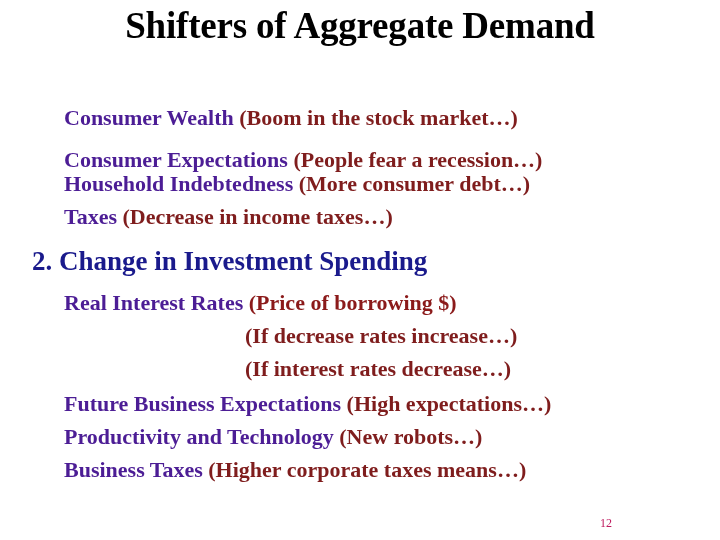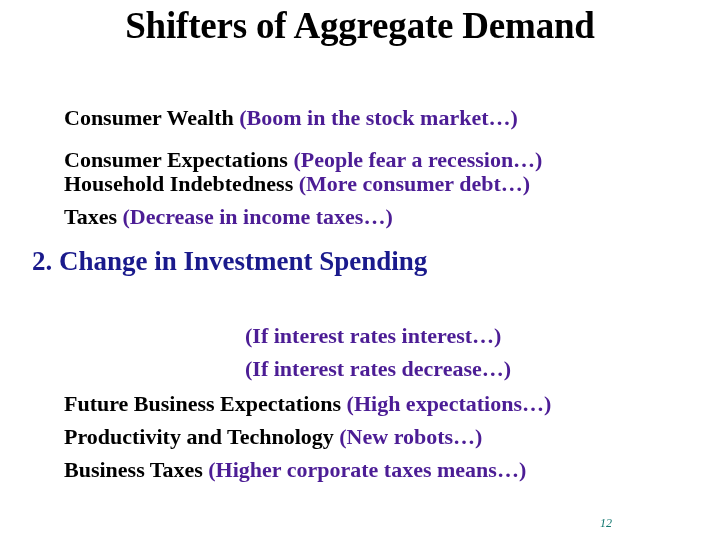--- a/index.html
+++ b/index.html
@@ -51,24 +51,24 @@
   .bullet-line {
     position: absolute;
     left: 64px;
     font-size: 22px;
     font-weight: bold;
     line-height: 1.1;
     white-space: nowrap;
     color: #000000;
   }
   .bullet-line .kw {
-    color: #000000;
+    color: #4c1d95;
   }
   .bullet-line .detail {
-    color: #4c1d95;
+    color: #7f1d1d;
   }
   
   .bullet-line.all-red .detail {
     color: #8b1a1a;
   }
   
   .bullet-line.indented {
     left: 245px;
   }
 
@@ -86,23 +86,22 @@
   #b2-4 { top: 425px; }
   #b2-5 { top: 458px; text-align: center; }
 
   
   .page-number {
     position: absolute;
     right: 11px;
     top: 517px;
     font-size: 12px;
     font-weight: normal;
-    color: #0f766e;
+    color: #be185d;
     line-height: 1;
-    font-style: italic;
   }
 </style>
 </head>
 <body>
 
 <div id="slide">
 
   <div class="slide-title">Shifters of Aggregate Demand</div>
 
 
@@ -117,23 +116,26 @@
   <div class="bullet-line" id="b1-3">
     <span class="kw">Taxes</span><span class="sp"> </span><span class="detail">(Decrease in income taxes…)</span>
   </div>
 
   <div class="bullet-line" id="b1-2">
     <span class="kw">Household Indebtedness</span><span class="sp"> </span><span class="detail">(More consumer debt…)</span>
   </div>
 
   <div class="section-heading" id="heading-2">2. Change in Investment Spending</div>
 
+  <div class="bullet-line all-red" id="b2-0">
+    <span class="kw">Real Interest Rates</span><span class="sp"> </span><span class="detail">(Price of borrowing $)</span>
+  </div>
 
   <div class="bullet-line indented" id="b2-1">
-    <span class="detail">(If interest rates interest…)</span>
+    <span class="detail">(If decrease rates increase…)</span>
   </div>
 
   <div class="bullet-line indented" id="b2-2">
     <span class="detail">(If interest rates decrease…)</span>
   </div>
 
   <div class="bullet-line" id="b2-3">
     <span class="kw">Future Business Expectations</span><span class="sp"> </span><span class="detail">(High expectations…)</span>
   </div>
 

